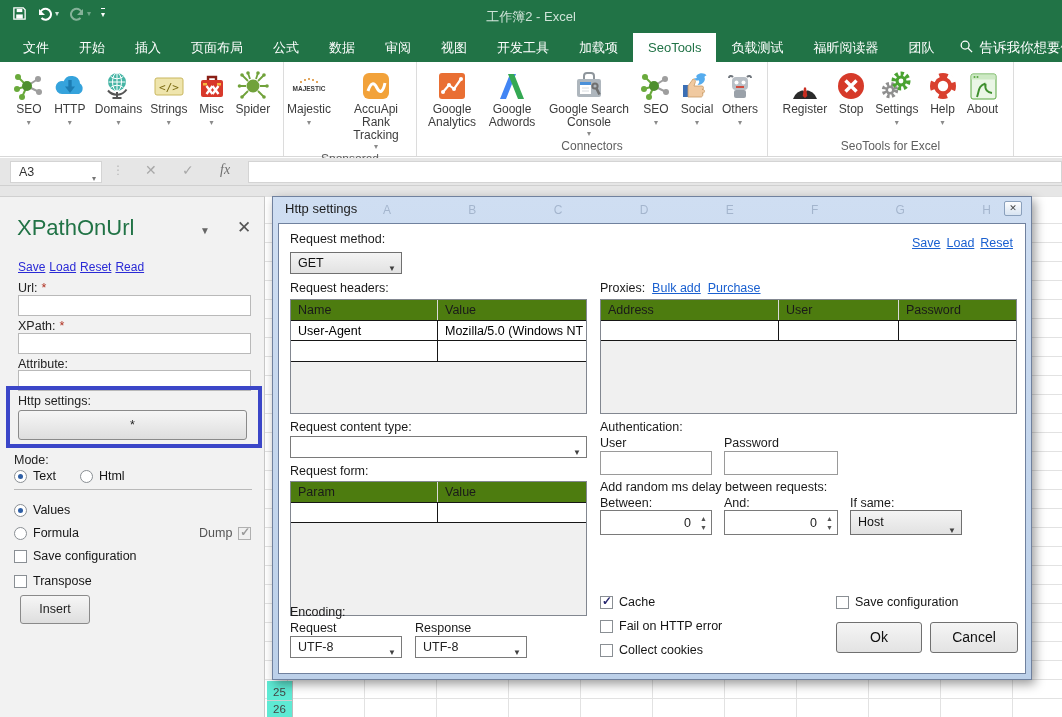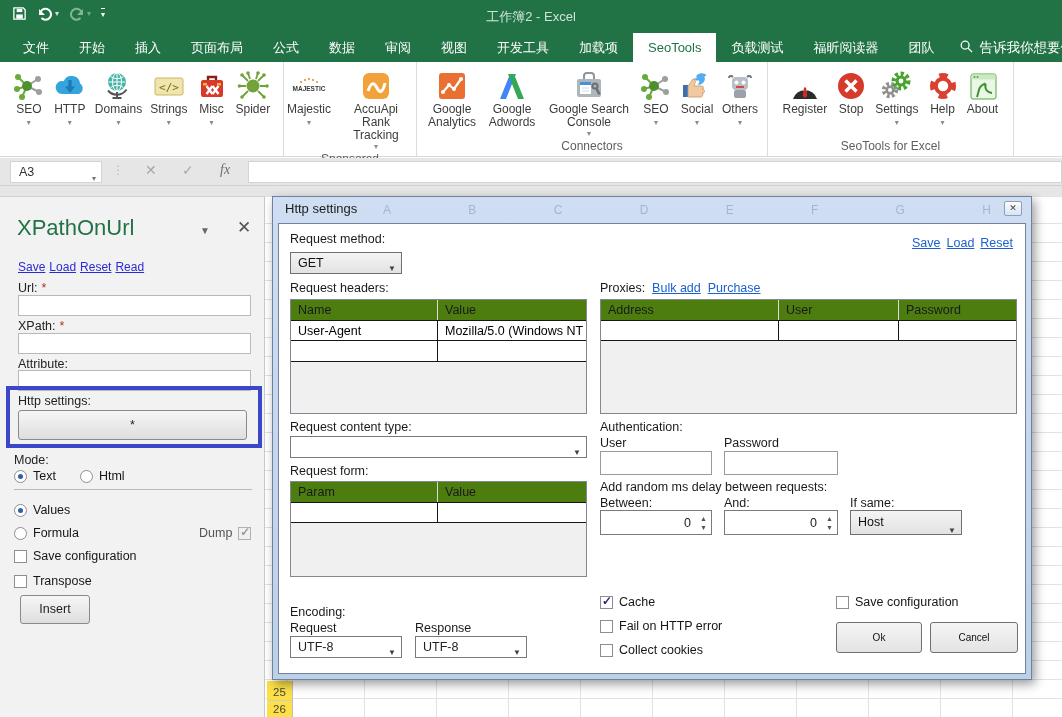--- a/index.html
+++ b/index.html
@@ -43,21 +43,21 @@
   .fx { font-family:"Liberation Serif",serif; font-style:italic; color:#6f6f6f; font-size:14px; }
   .finput { position:absolute; left:248px; top:3px; right:0; height:22px; background:#fff; border:1px solid #d4d4d4; }
   .graystrip { position:absolute; left:0; top:186px; width:1062px; height:10px; background:#e6e6e6; }
 
   
   .sheet { position:absolute; left:265px; top:196px; right:0; bottom:0;
     background-image:
       repeating-linear-gradient(to right, transparent 0 71px, #e2e2e2 71px 72px),
       repeating-linear-gradient(to bottom, transparent 0 18px, #e2e2e2 18px 19px);
     background-color:#fff; background-position:28px 9px; }
-  .rowhdr { position:absolute; left:267px; top:681px; width:26px; bottom:0; background:#fde047; border-right:1px solid #bdbdbd; }
+  .rowhdr { position:absolute; left:267px; top:681px; width:26px; bottom:0; background:#5eead4; border-right:1px solid #bdbdbd; }
   .rowcell { height:17px; border-bottom:1px solid #cfcfcf; font-size:11.5px; color:#444; text-align:center; line-height:16px; }
 
   
   .pane { position:absolute; left:0; top:196px; width:265px; bottom:0; background:#f2f2f2; border-right:1px solid #c8c8c8; border-top:1px solid #d0d0d0; }
   .ptitle { position:absolute; left:17px; top:18px; font-size:22px; color:#217346; }
   .pcaret { position:absolute; left:200px; top:28px; font-size:10px; color:#666; }
   .pclose { position:absolute; left:237px; top:22px; font-size:17px; color:#555; line-height:17px; }
   .plinks { position:absolute; left:18px; top:63px; font-size:12px; }
   .lnk { color:#2a2ad6; text-decoration:underline; margin-right:4px; }
   .dlnk { color:#1a60d0; text-decoration:underline; }
@@ -92,21 +92,21 @@
   .th { font-size:12.5px; color:#1a1a1a; padding:3px 0 0 7px; border-right:1px solid #d9d9d9; }
   .trow { display:flex; height:21px; background:#fff; border-bottom:1px solid #161616; }
   .trow.first { border-top:1px solid #161616; margin-top:-1px; }
   .td { font-size:12.5px; color:#000000; padding:3px 0 0 7px; border-right:1px solid #161616; overflow:hidden; white-space:nowrap; }
   .td:last-child, .th:last-child { border-right:none; }
   .dtxt { position:absolute; height:24px; background:#fff; border:1px solid #9a9a9a; }
   .spin { position:absolute; height:25px; background:#fff; border:1px solid #7a7a7a; font-size:12.5px; }
   .spinval { position:absolute; right:20px; top:5px; }
   .spinarr { position:absolute; right:4px; font-size:7px; color:#555; line-height:7px; }
   .up { top:4px; } .dn { top:13px; }
-  .dbtn { position:absolute; height:31px; background:linear-gradient(#f5f5f5,#e3e3e3); border:1px solid #707070; border-radius:3px; font-size:10px; text-align:center; line-height:29px; color:#111; }
+  .dbtn { position:absolute; height:31px; background:linear-gradient(#f5f5f5,#e3e3e3); border:1px solid #707070; border-radius:3px; font-size:14px; text-align:center; line-height:29px; color:#111; }
 </style>
 </head>
 <body>
 
 <div class="titlebar">
   <div class="qat">
     <span class="qbtn">
       <svg width="15" height="15" viewBox="0 0 16 16">
           <path d="M2 2h10l2 2v10H2z" fill="none" stroke="#fff" stroke-width="1.4"></path>
           <rect x="5" y="3" width="6" height="3.5" fill="#fff"></rect>
@@ -579,21 +579,21 @@
         <div class="td" style="flex:1"></div>
       </div>
     </div>
 
     <div class="dlabel" style="left:11px; top:196px">Request content type:</div>
     <div class="fcombo" style="left:11px; top:212px; width:297px">
         <span class="arr">▼</span>
       </div>
 
     <div class="dlabel" style="left:11px; top:240px">Request form:</div>
-    <div class="dtable" style="left:11px; top:257px; width:297px; height:96px">
+    <div class="dtable" style="left:11px; top:257px; width:297px; height:135px">
       <div class="thead">
         <div class="th" style="width:147px">Param</div>
         <div class="th" style="flex:1">Value</div>
       </div>
       <div class="trow first">
         <div class="td" style="width:147px"></div>
         <div class="td" style="flex:1"></div>
       </div>
     </div>
 

